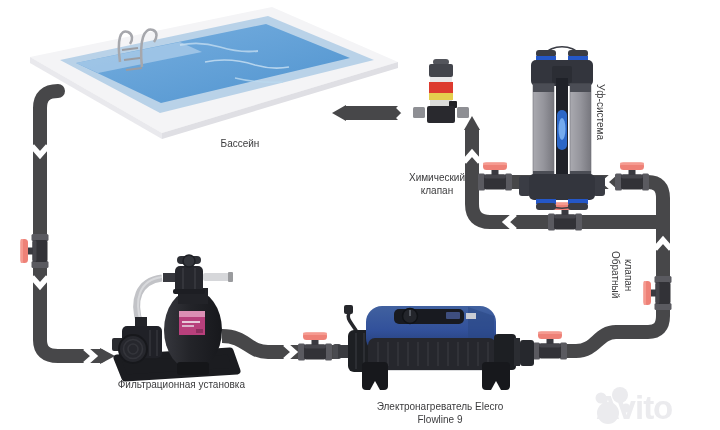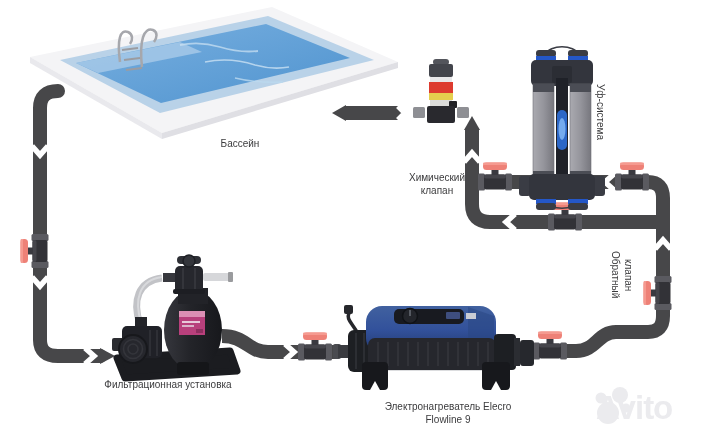--- a/index.html
+++ b/index.html
@@ -223,23 +223,23 @@
   <div>клапан</div>
 </div>
 
 <div class="lbl-vert" style="left:594px;top:74px;height:76px;">Уф-система</div>
 
 <div class="lbl-vert" style="left:609px;top:248px;height:54px;">
   <div>Обратный</div>
   <div>клапан</div>
 </div>
 
-<div class="lbl" style="left:98px;top:379px;width:140px;">Фильтрационная установка</div>
-
-<div class="lbl" style="left:368px;top:401px;width:160px;text-align:center;">
+<div class="lbl" style="left:105px;top:379px;width:140px;text-align:right;">Фильтрационная установка</div>
+
+<div class="lbl" style="left:360px;top:401px;width:160px;text-align:center;">
   <div>Электронагреватель Elecro</div>
   <div>Flowline 9</div>
 </div>
 
 <div class="watermark">
   <svg width="38" height="40" viewBox="0 0 38 40">
     <circle cx="7" cy="12" r="5.5" fill="#ebebee"></circle>
     <circle cx="26" cy="9" r="8" fill="#ebebee"></circle>
     <circle cx="14" cy="27" r="11" fill="#ebebee"></circle>
     <circle cx="32" cy="22" r="4.5" fill="#ebebee"></circle>

